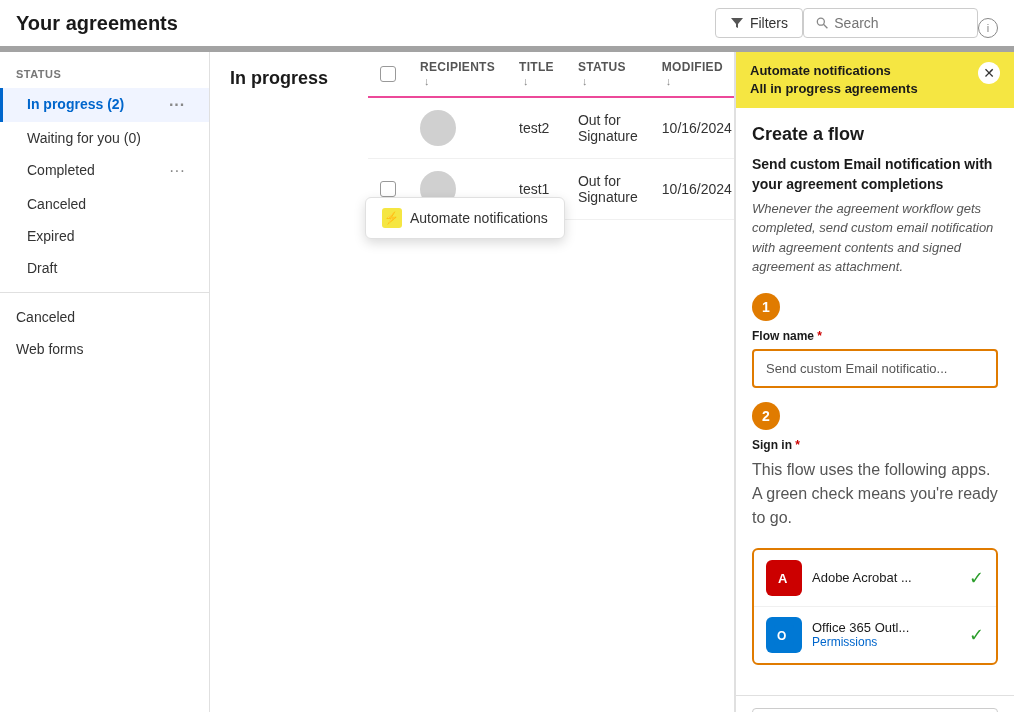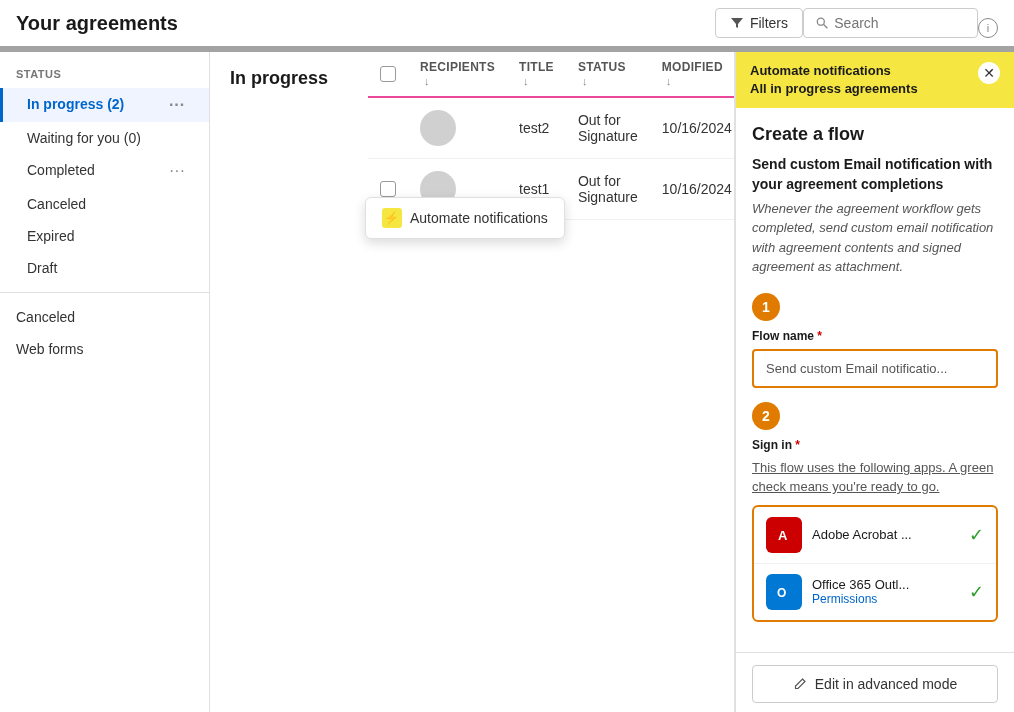--- a/index.html
+++ b/index.html
@@ -56,21 +56,21 @@
     .flow-description { font-size: 14px; font-weight: 600; color: #1a1a1a; margin-bottom: 4px; line-height: 1.4; }
     .flow-type { font-size: 13px; color: #555; margin-bottom: 10px; }
     .flow-detail { font-size: 13px; color: #555; line-height: 1.5; margin-bottom: 16px; font-style: italic; }
 
     .step-section { margin-bottom: 14px; }
     .section-label { font-size: 12px; font-weight: 600; color: #1a1a1a; margin-bottom: 6px; }
     .required-star { color: #cc0000; }
     .flow-name-box { border: 2px solid #e07b00; border-radius: 4px; padding: 2px; }
     .flow-name-input { width: 100%; padding: 8px 10px; border: none; outline: none; font-size: 13px; color: #555; border-radius: 2px; }
 
-    .sign-in-desc { font-size: 13px; color: #555; line-height: 1.5; margin-bottom: 8px; text-decoration: underline; }
+    .sign-in-desc { font-size: 16px; color: #555; line-height: 1.5; margin-bottom: 18px; }
 
     .apps-box { border: 2px solid #e07b00; border-radius: 6px; overflow: hidden; }
     .app-item { display: flex; align-items: center; padding: 10px 12px; gap: 10px; border-bottom: 1px solid #f0f0f0; }
     .app-item:last-child { border-bottom: none; }
     .app-icon { width: 36px; height: 36px; border-radius: 6px; display: flex; align-items: center; justify-content: center; flex-shrink: 0; }
     .app-icon-acrobat { background: #cc0000; }
     .app-icon-outlook { background: #0078d4; }
     .app-name { font-size: 13px; font-weight: 500; color: #1a1a1a; flex: 1; }
     .app-permissions { font-size: 12px; color: #0066cc; }
     .check-icon { color: #2a9d2a; font-size: 18px; }

